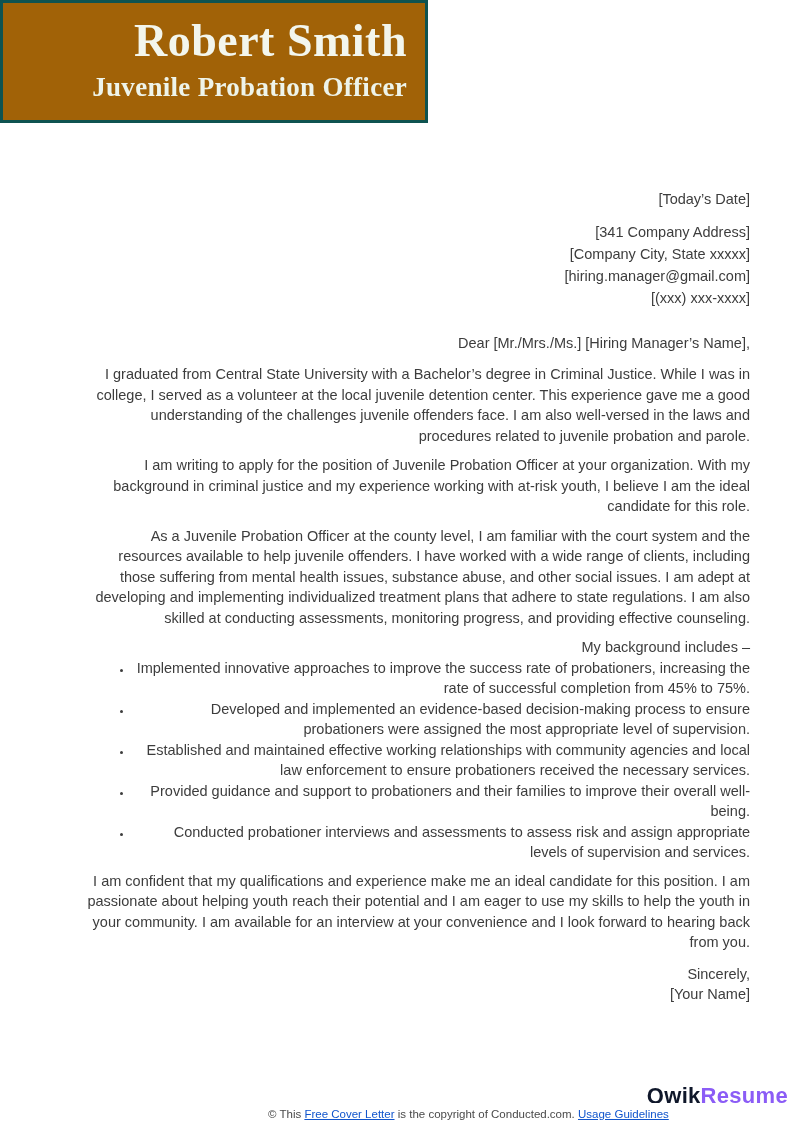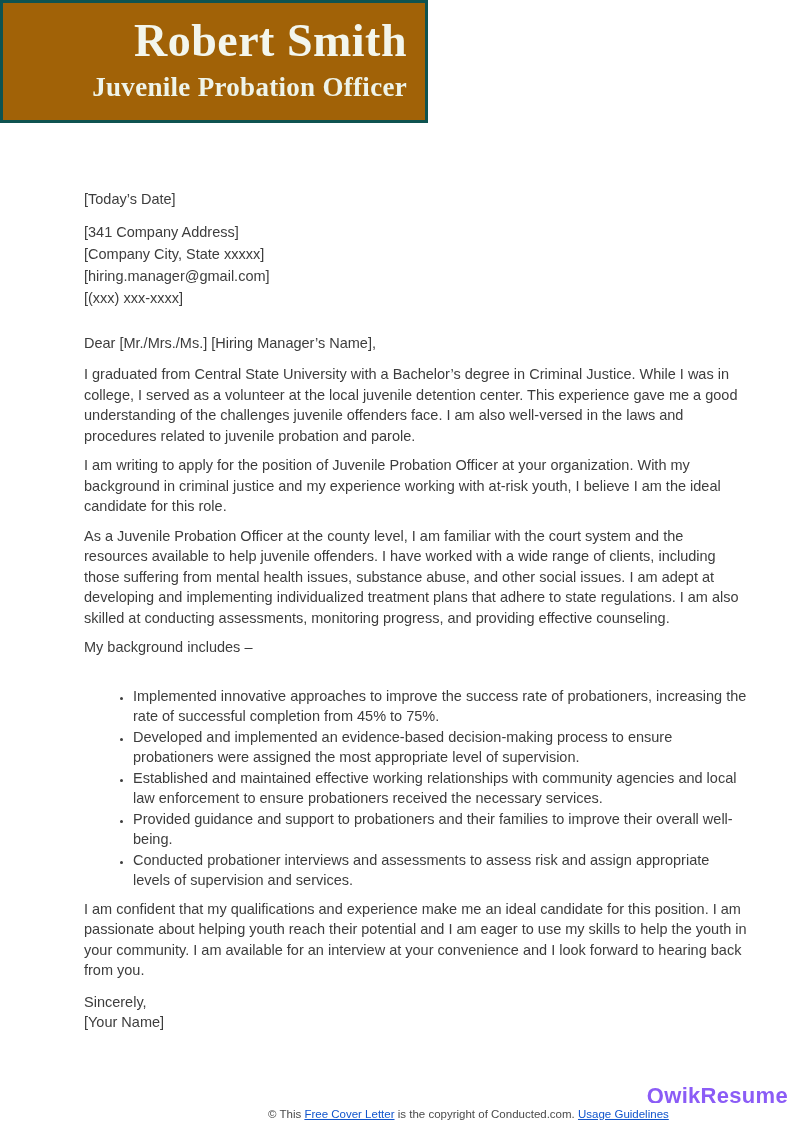--- a/index.html
+++ b/index.html
@@ -43,29 +43,30 @@
   }
 
   
   .letter {
     position: absolute;
     left: 84px;
     top: 189px;
     width: 666px;
     font-size: 14.5px;
     line-height: 20.5px;
+    text-align: right;
   }
   .letter p { margin: 0 0 9px 0; }
   .date { margin-bottom: 11px !important; }
   .address { margin-bottom: 24px; }
   .address p { margin: 0; line-height: 22px; }
   .greeting { margin-bottom: 11px !important; }
   .bg-intro { margin-bottom: 0 !important; }
   ul.bullets {
-    margin: 28px 0 8px 0;
+    margin: 0 0 8px 0;
     padding-left: 49px;
     list-style: disc;
   }
   ul.bullets li { line-height: 20.5px; }
   ul.bullets li::marker { font-size: 11px; }
   .closing { margin-bottom: 11px !important; }
   .signoff-block p { margin: 0; }
 
   
   .copyright {
@@ -87,21 +88,21 @@
     top: 1085px;
     right: 12px;
     height: 18px;
     overflow: hidden;
     font-weight: bold;
     font-size: 22px;
     line-height: 22px;
     letter-spacing: 0.3px;
     white-space: nowrap;
   }
-  .logo .qwik { color: #8b5cf6; }
+  .logo .qwik { color: #0f172a; }
   .logo .resume { color: #8b5cf6; }
 </style>
 </head>
 <body>
 
 <div class="page">
 
   <header class="band">
     <h1>Robert Smith</h1>
     <h2>Juvenile Probation Officer</h2>

